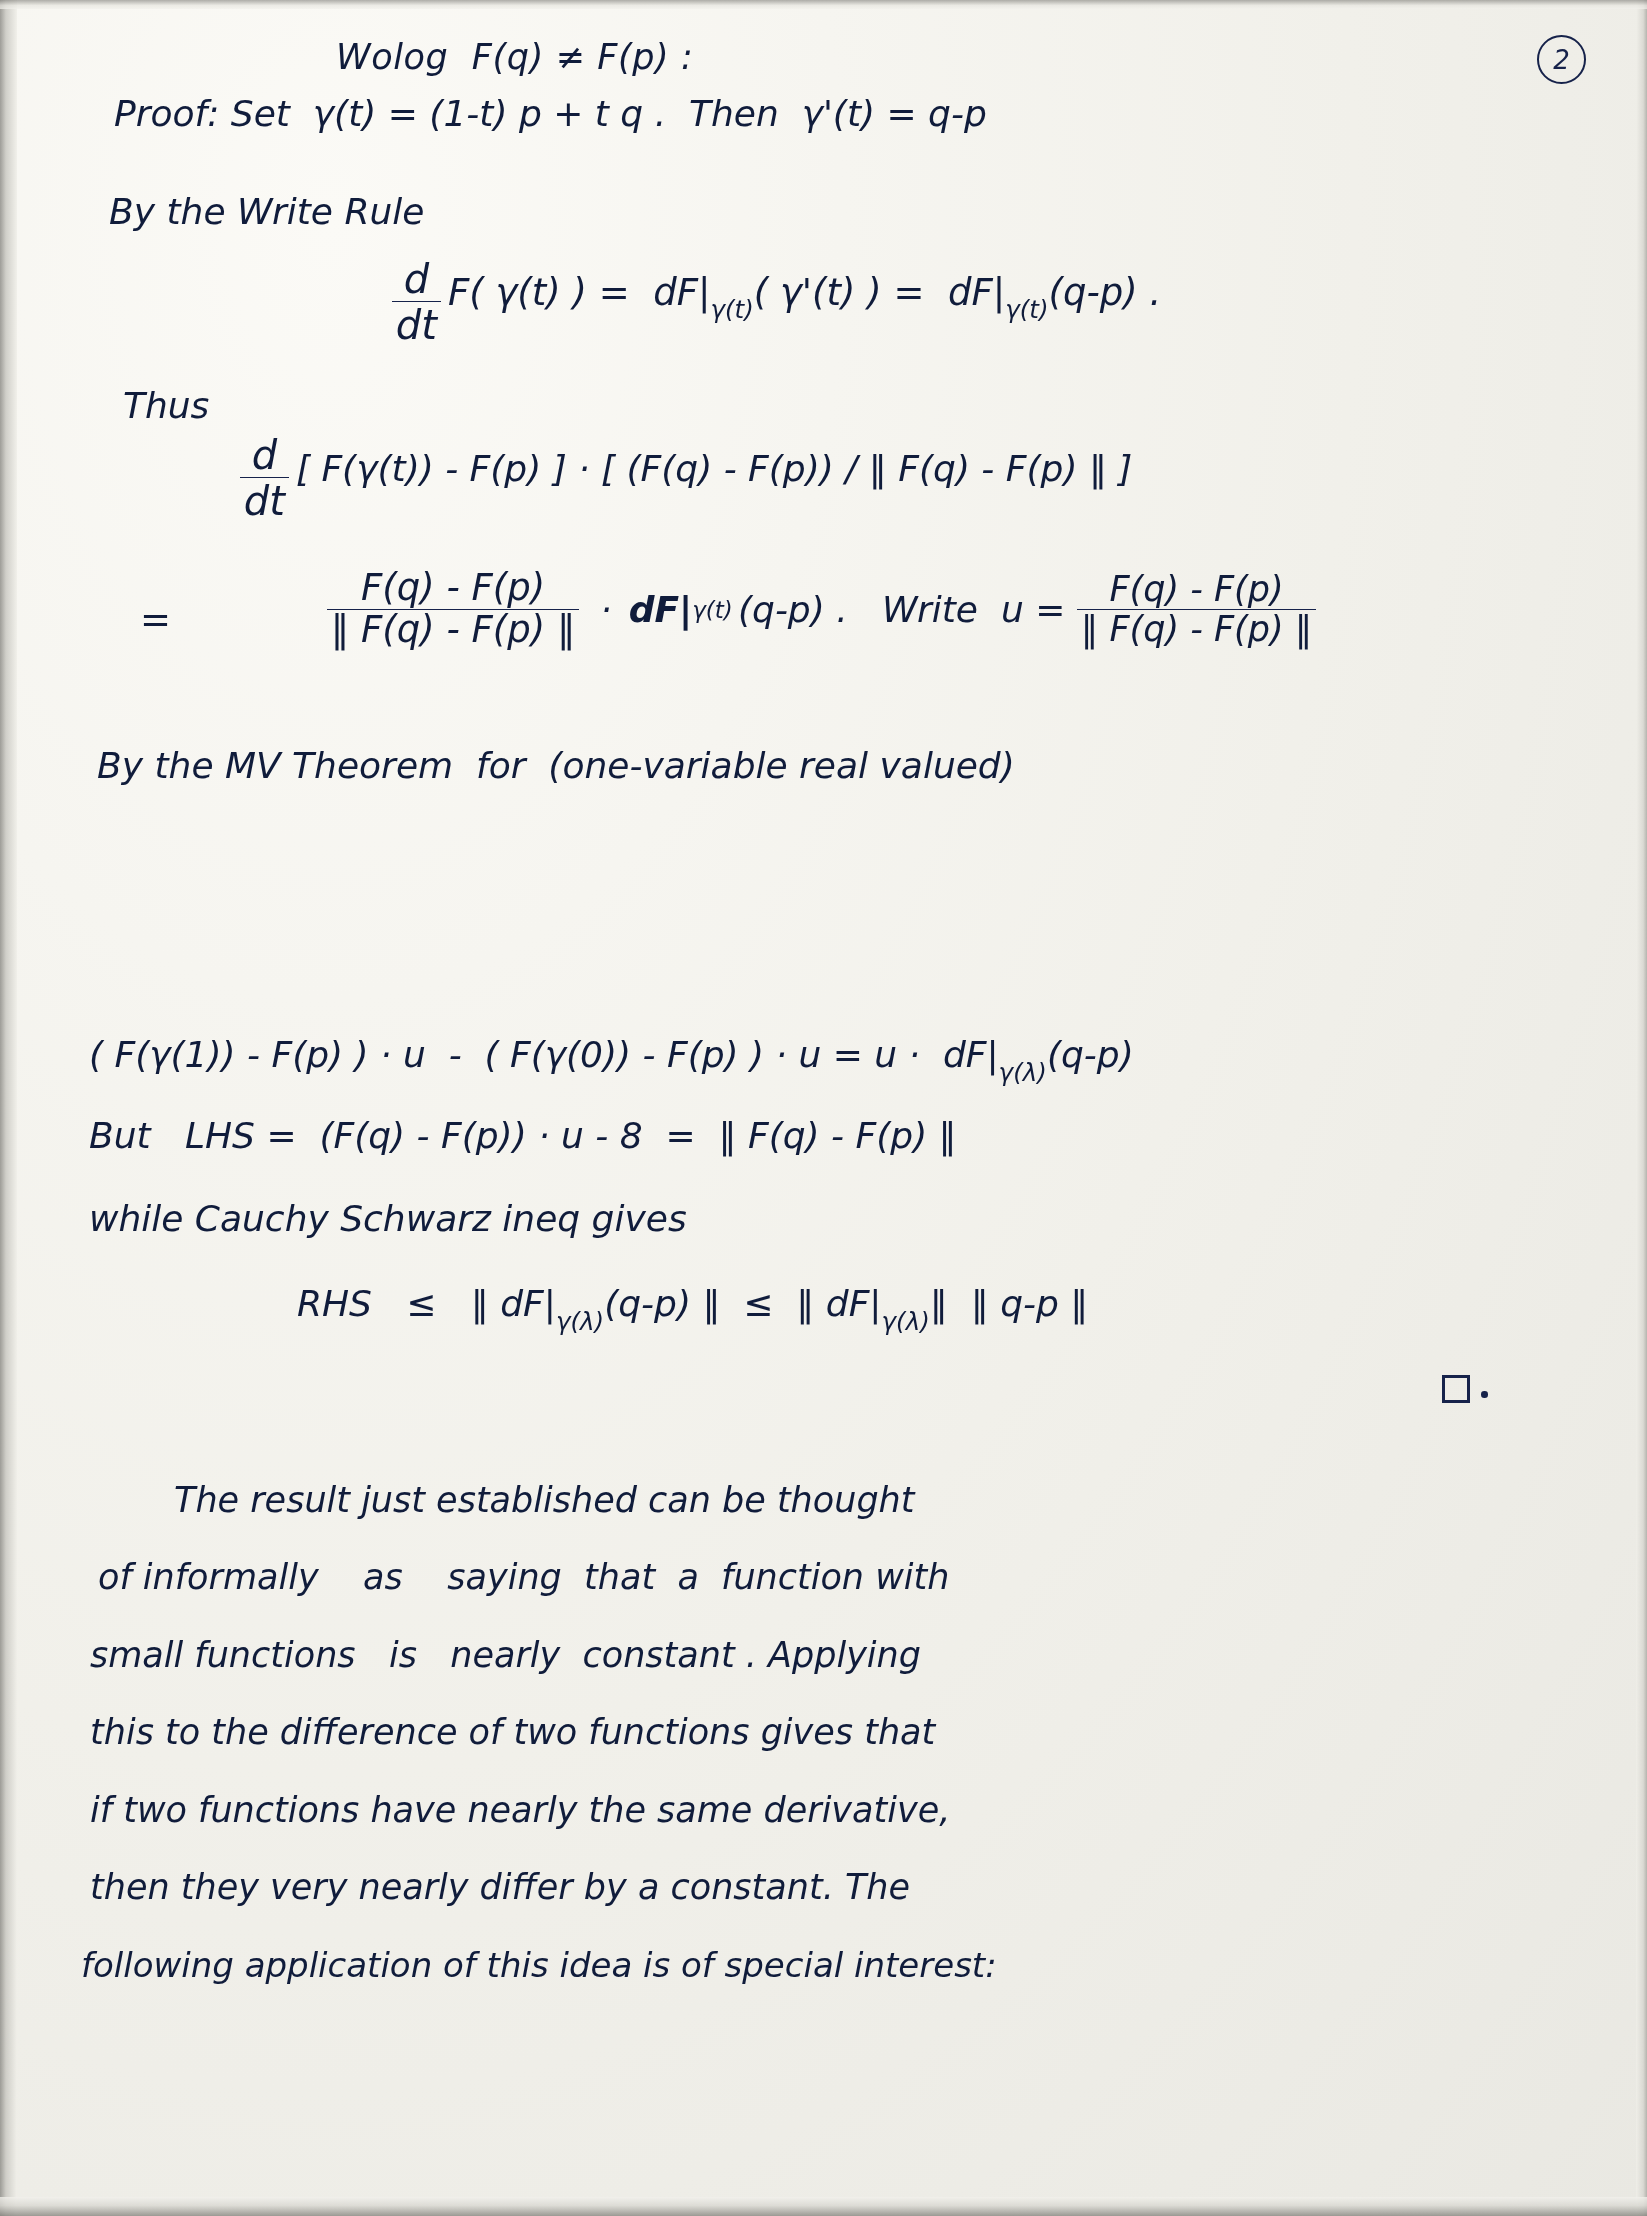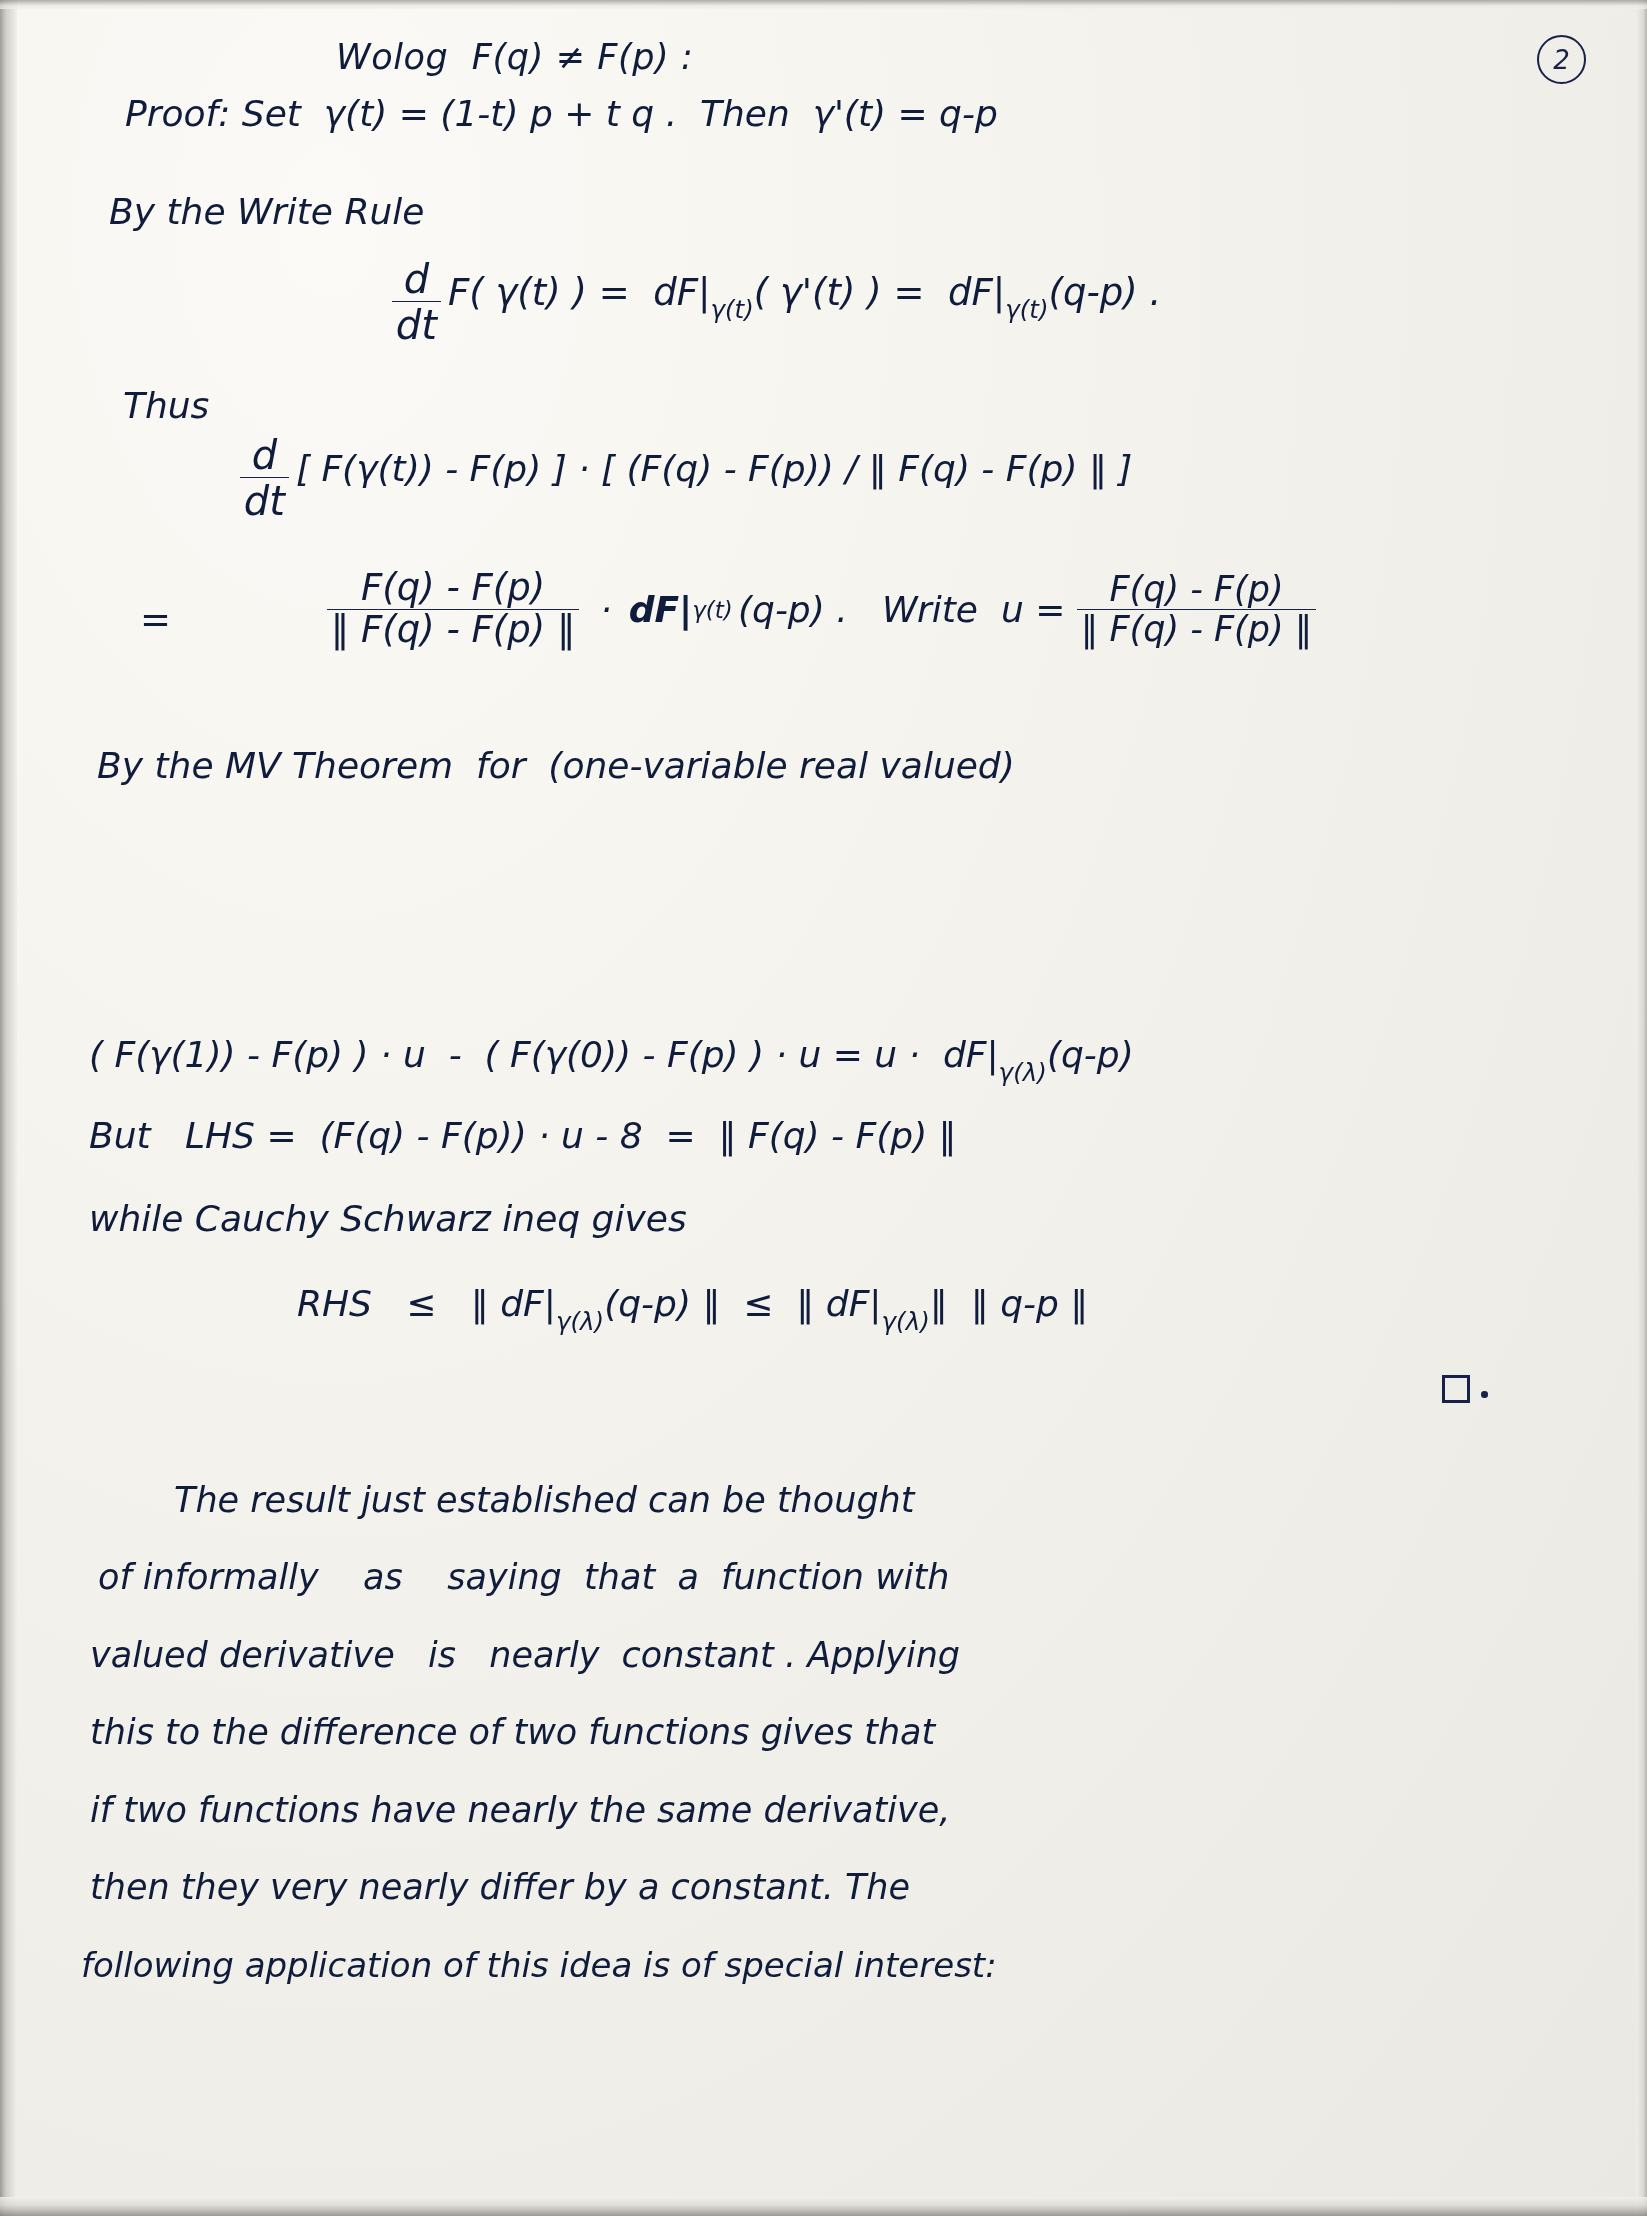--- a/index.html
+++ b/index.html
@@ -135,21 +135,21 @@
 <div class="page">
   <div class="paper-edge-left"></div>
   <div class="paper-edge-right"></div>
   <div class="paper-edge-top"></div>
   <div class="paper-edge-bottom"></div>
 
   <div class="page-num">2</div>
 
   <div class="ink hand l" style="left:336px; top:40px; font-size:35px;">Wolog  F(q) ≠ F(p) :</div>
 
-  <div class="ink hand" style="left:125px; top:96px; font-size:36px;">Proof: Set  γ(t) = (1-t) p + t q .  Then  γ'(t) = q-p</div>
+  <div class="ink hand" style="left:114px; top:96px; font-size:36px;">Proof: Set  γ(t) = (1-t) p + t q .  Then  γ'(t) = q-p</div>
 
   <div class="ink hand" style="left:109px; top:194px; font-size:36px;">By the Write Rule</div>
 
   <div style="position:absolute; left:388px; top:258px;">
     <span class="hand frac" style="font-size:40px;">
       <span class="num">d</span>
       <span class="den">dt</span>
     </span>
     <span class="hand" style="font-size:37px;">F( γ(t) ) =  dF|</span><span class="hand sub" style="font-size:24.6px;">γ(t)</span><span class="hand" style="font-size:37px;">( γ'(t) ) =  dF|</span><span class="hand sub" style="font-size:24.6px;">γ(t)</span><span class="hand" style="font-size:37px;">(q-p) .</span>
   </div>
@@ -193,19 +193,19 @@
 
   <div style="position:absolute; left:297px; top:1283px;">
     <span class="hand" style="font-size:36px;">RHS   ≤   ‖ dF|</span><span class="hand sub" style="font-size:24.6px;">γ(λ)</span><span class="hand" style="font-size:36px;">(q-p) ‖  ≤  ‖ dF|</span><span class="hand sub" style="font-size:24.6px;">γ(λ)</span><span class="hand" style="font-size:36px;">‖  ‖ q-p ‖</span>
   </div>
 
   <div class="qed"></div>
   <div class="qed-dot"></div>
 
   <div class="para" style="left:174px; top:1480px;">The result just established can be thought</div>
   <div class="para" style="left:98px; top:1557px;">of informally    as    saying  that  a  function with</div>
-  <div class="para" style="left:90px; top:1635px;">valued derivative   is   nearly  constant . Applying</div>
+  <div class="para" style="left:90px; top:1635px;">small functions   is   nearly  constant . Applying</div>
   <div class="para" style="left:90px; top:1712px;">this to the difference of two functions gives that</div>
   <div class="para" style="left:90px; top:1790px;">if two functions have nearly the same derivative,</div>
   <div class="para" style="left:90px; top:1867px;">then they very nearly differ by a constant. The</div>
   <div class="para" style="left:81px; top:1945px; font-size:34px;">following application of this idea is of special interest:</div>
 </div>
 
 
 </body></html>

